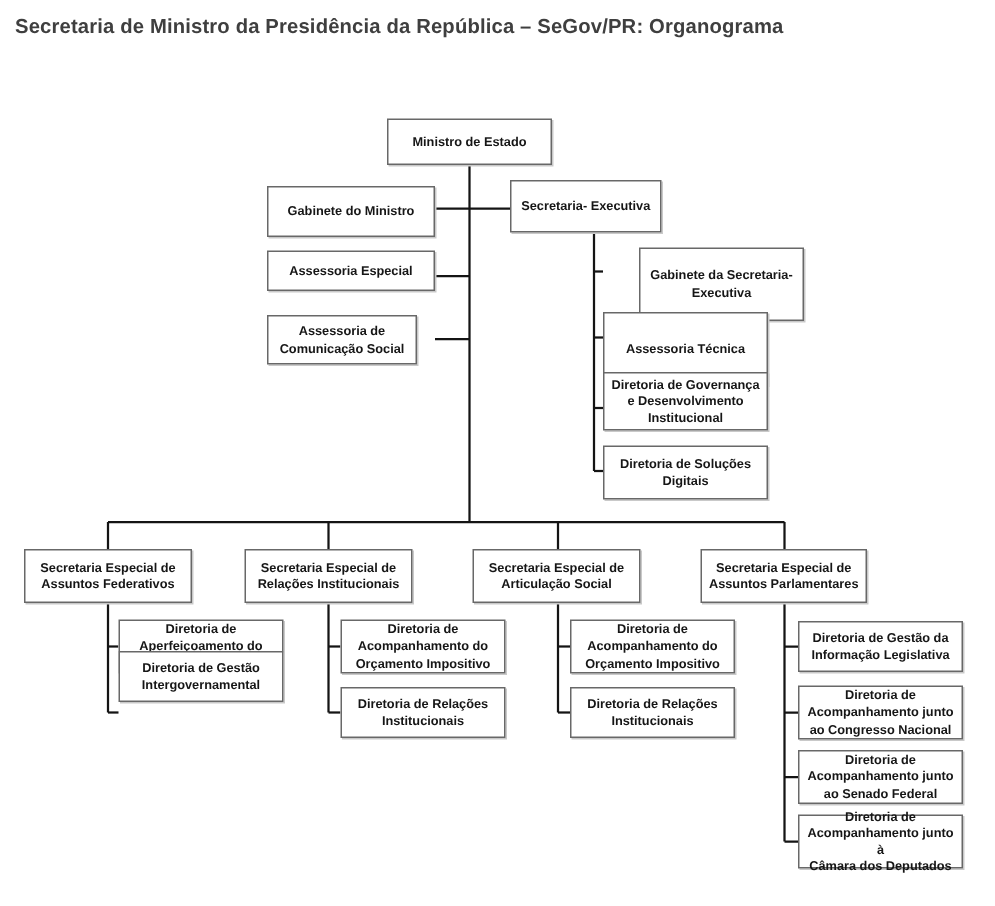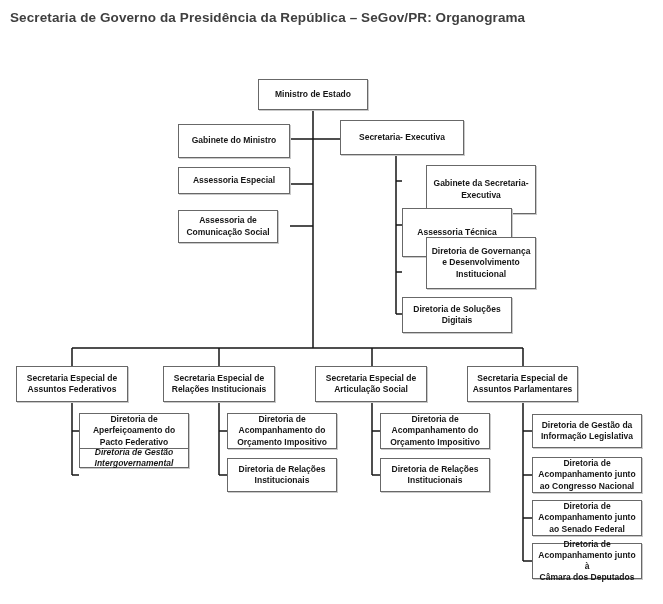--- a/index.html
+++ b/index.html
@@ -56,21 +56,21 @@
     line-height: 1.32;
     white-space: pre-line;
     padding: 5px 2px;
   }
 </style>
 </head>
 <body>
 
 <div class="canvas">
 
-  <h1 class="page-title">Secretaria de Governo da Presidência da República – SeGov/PR: Organograma</h1>
+  <h1 class="page-title">Secretaria de Ministro da Presidência da República – SeGov/PR: Organograma</h1>
 
   <svg class="connectors" width="663" height="604" viewBox="0 0 663 604" aria-hidden="true">
     <g>
       <path d="M313 110 V348"></path>
       <path d="M290 139 H340"></path>
       <path d="M290 184 H313"></path>
       <path d="M290 226 H313"></path>
     </g>
     <g>
       <path d="M396 155 V314"></path>
@@ -110,43 +110,43 @@
     </g>
   </svg>
 
   <div class="node" style="left:258px; top:79px; width:110px; height:31px;">Ministro de Estado</div>
 
   <div class="node" style="left:178px; top:124px; width:112px; height:34px;">Gabinete do Ministro</div>
   <div class="node" style="left:178px; top:167px; width:112px; height:27px;">Assessoria Especial</div>
   <div class="node" style="left:178px; top:210px; width:100px; height:33px;">Assessoria de
 Comunicação Social</div>
 
-  <div class="node" style="left:340px; top:120px; width:124px; height:35px;text-align:center;">Secretaria- Executiva</div>
+  <div class="node" style="left:340px; top:120px; width:101px; height:35px;text-align:center;">Secretaria- Executiva</div>
   <div class="node" style="left:426px; top:165px; width:110px; height:49px;">Gabinete da Secretaria-
 Executiva</div>
   <div class="node" style="left:402px; top:208px; width:110px; height:49px;">Assessoria Técnica</div>
-  <div class="node" style="left:402px; top:237px; width:110px; height:52px;margin-left:24px;">Diretoria de Governança
+  <div class="node" style="left:402px; top:248px; width:110px; height:39px;">Diretoria de Governança
 e Desenvolvimento
 Institucional</div>
   <div class="node" style="left:402px; top:297px; width:110px; height:36px;">Diretoria de Soluções
 Digitais</div>
 
   <div class="node" style="left:16px; top:366px; width:112px; height:36px;">Secretaria Especial de
 Assuntos Federativos</div>
   <div class="node" style="left:163px; top:366px; width:112px; height:36px;">Secretaria Especial de
 Relações Institucionais</div>
   <div class="node" style="left:315px; top:366px; width:112px; height:36px;">Secretaria Especial de
 Articulação Social</div>
   <div class="node" style="left:467px; top:366px; width:111px; height:36px;">Secretaria Especial de
 Assuntos Parlamentares</div>
 
   <div class="node" style="left:79px; top:413px; width:110px; height:36px;">Diretoria de
 Aperfeiçoamento do
 Pacto Federativo</div>
-  <div class="node" style="left:79px; top:448px; width:110px; height:20px;font-style:italic;">Diretoria de Gestão
+  <div class="node" style="left:79px; top:434px; width:110px; height:34px;">Diretoria de Gestão
 Intergovernamental</div>
 
   <div class="node" style="left:227px; top:413px; width:110px; height:36px;">Diretoria de
 Acompanhamento do
 Orçamento Impositivo</div>
   <div class="node" style="left:227px; top:458px; width:110px; height:34px;">Diretoria de Relações
 Institucionais</div>
 
   <div class="node" style="left:380px; top:413px; width:110px; height:36px;">Diretoria de
 Acompanhamento do

